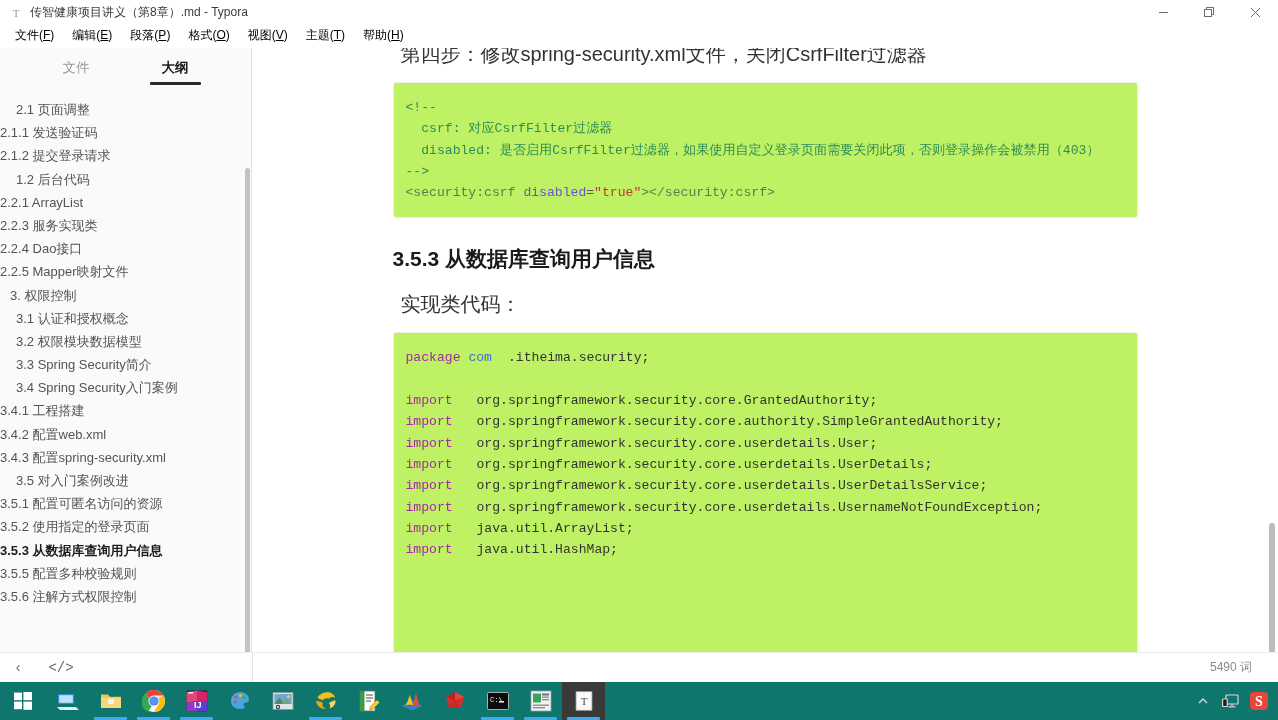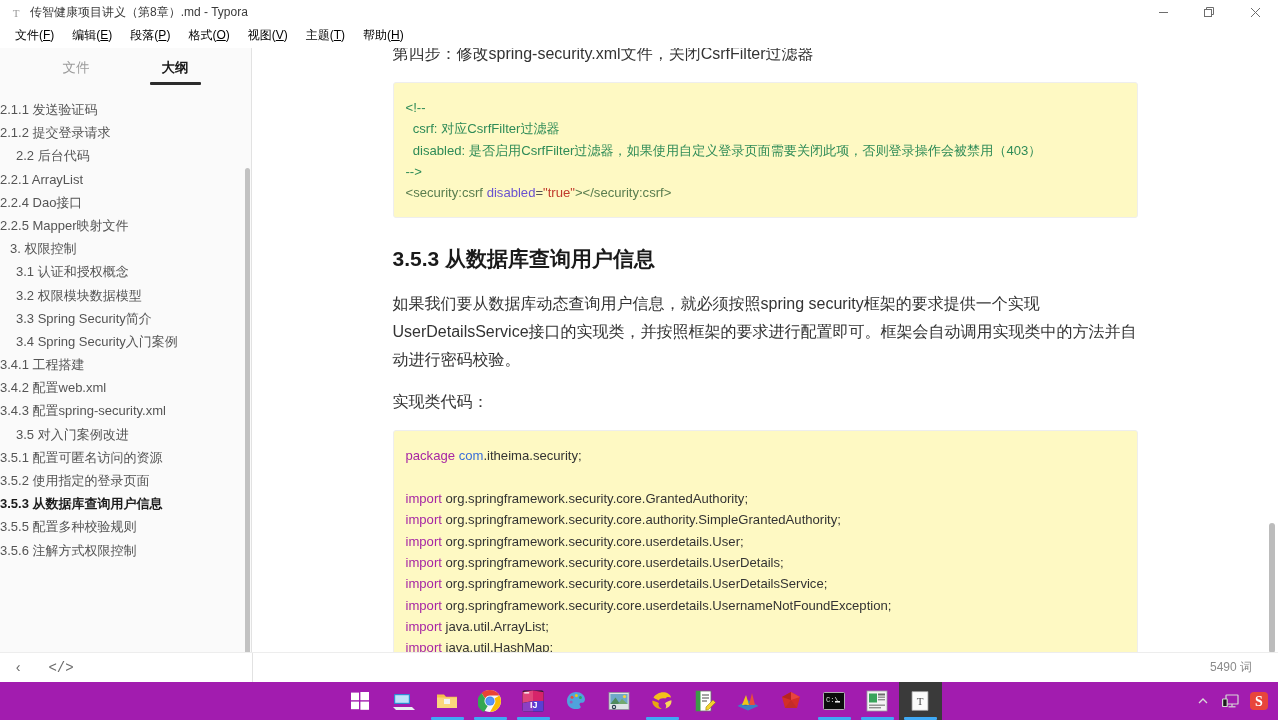--- a/index.html
+++ b/index.html
@@ -107,51 +107,51 @@
   .ed-scrollarea {
     flex: 1 1 auto; position: relative; overflow: hidden;
     padding: 0 0 0 0;
   }
   .ed-inner {
     width: 745px; margin: 0 auto;
     position: relative;
     margin-top: -10px;
   }
   .para {
-    font-size: 16px; line-height: 28px; color: #333333;
-    margin: 14px 0;
+    font-size: 20px; line-height: 28px; color: #333333;
+    margin: 14px 8px;
     word-break: break-word;
   }
   .para.first { margin-top: 0; padding-top: 2px; }
   h3.sec {
     font-size: 21px; font-weight: 700; color: #1a1a1a;
     line-height: 30px; margin: 26px 0 16px 0;
   }
   pre.code {
-    background: #fef9c3;
+    background: #bef264;
     border: 1px solid #eeeeee;
     border-radius: 3px;
     padding: 14px 14px 14px 12px;
-    font-family: Liberation Sans, sans-serif;
+    font-family: Liberation Mono, monospace;
     font-size: 13.1px;
     line-height: 21.3px;
     color: #333;
     overflow: hidden;
     white-space: pre;
     margin: 10px 0 18px 0;
   }
   
   .t-com   { color: #2e8b57; }     
   .t-tag   { color: #5a7d4f; }     
   .t-attr  { color: #6a52cf; }     
   .t-str   { color: #c0392b; }     
   .t-punc  { color: #555555; }
   .t-kw    { color: #a626a4; }     
   .t-cls   { color: #3a6fd8; }     
-  .t-plain { color: #333333; }     
+  .t-plain { color: #333333; margin-left: 16px; }     
 
   .ed-scroll {
     position: absolute; right: 3px; top: 475px;
     width: 6px; height: 130px; background: #bcbcbc; border-radius: 3px;
   }
 
   
   .statusbar {
     height: 30px; flex: 0 0 30px;
     background: #ffffff;
@@ -170,24 +170,23 @@
     position: absolute; right: 26px;
     font-size: 12px; color: #8a8a8a;
   }
   .statusbar .divider-left {
     position:absolute; left:252px; top:0; bottom:0; width:1px; background:#e2e2e2;
   }
 
   
   .taskbar {
     height: 38px; flex: 0 0 38px;
-    background: #a21caf;
+    background: #0f766e;
     display: flex; align-items: center;
     position: relative;
-    justify-content: center;
   }
   .tb-start {
     width: 46px; height: 38px; display: flex; align-items: center; justify-content: center;
   }
   .tb-items { display: flex; align-items: center; }
   .tb-item {
     width: 43px; height: 38px; position: relative;
     display: flex; align-items: center; justify-content: center;
   }
   .tb-item .ico { width: 24px; height: 24px; display: block; }
@@ -242,24 +241,26 @@
     </div>
 
   <div class="body-wrap">
 
     <div class="sidebar">
       <div class="sb-tabs">
         <div class="sb-tab">文件</div>
         <div class="sb-tab active">大纲</div>
       </div>
       <div class="outline" id="outline">
+          <div class="ol-item lvl1">2.1 页面调整</div>
           <div class="ol-item lvl2">2.1.1 发送验证码</div>
           <div class="ol-item lvl2">2.1.2 提交登录请求</div>
-          <div class="ol-item lvl1">2.2 后台代码</div>
+          <div class="ol-item lvl1">1.2 后台代码</div>
           <div class="ol-item lvl2">2.2.1 ArrayList</div>
+          <div class="ol-item lvl2">2.2.3 服务实现类</div>
           <div class="ol-item lvl2">2.2.4 Dao接口</div>
           <div class="ol-item lvl2">2.2.5 Mapper映射文件</div>
           <div class="ol-item lvl1" style="padding-left: 10px;">3. 权限控制</div>
           <div class="ol-item lvl1">3.1 认证和授权概念</div>
           <div class="ol-item lvl1">3.2 权限模块数据模型</div>
           <div class="ol-item lvl1">3.3 Spring Security简介</div>
           <div class="ol-item lvl1">3.4 Spring Security入门案例</div>
           <div class="ol-item lvl2">3.4.1 工程搭建</div>
           <div class="ol-item lvl2">3.4.2 配置web.xml</div>
           <div class="ol-item lvl2">3.4.3 配置spring-security.xml</div>
@@ -280,21 +281,20 @@
           <p class="para first">第四步：修改spring-security.xml文件，关闭CsrfFilter过滤器</p>
 
           <pre class="code" id="xmlblock"><span class="t-com">&lt;!--</span>
 <span class="t-com">  csrf: 对应CsrfFilter过滤器</span>
 <span class="t-com">  disabled: 是否启用CsrfFilter过滤器，如果使用自定义登录页面需要关闭此项，否则登录操作会被禁用（403）</span>
 <span class="t-com">--&gt;</span>
 <span class="t-tag">&lt;security:csrf </span><span class="t-attr">disabled</span><span class="t-punc">=</span><span class="t-str">"true"</span><span class="t-tag">&gt;&lt;/security:csrf&gt;</span></pre>
 
           <h3 class="sec">3.5.3 从数据库查询用户信息</h3>
 
-          <p class="para">如果我们要从数据库动态查询用户信息，就必须按照spring security框架的要求提供一个实现UserDetailsService接口的实现类，并按照框架的要求进行配置即可。框架会自动调用实现类中的方法并自动进行密码校验。</p>
 
           <p class="para">实现类代码：</p>
 
           <pre class="code" id="javablock"><span class="t-kw">package </span><span class="t-cls">com</span><span class="t-plain">.itheima.security;</span>
 
 <span class="t-kw">import </span><span class="t-plain">org.springframework.security.core.GrantedAuthority;</span>
 <span class="t-kw">import </span><span class="t-plain">org.springframework.security.core.authority.SimpleGrantedAuthority;</span>
 <span class="t-kw">import </span><span class="t-plain">org.springframework.security.core.userdetails.User;</span>
 <span class="t-kw">import </span><span class="t-plain">org.springframework.security.core.userdetails.UserDetails;</span>
 <span class="t-kw">import </span><span class="t-plain">org.springframework.security.core.userdetails.UserDetailsService;</span>

